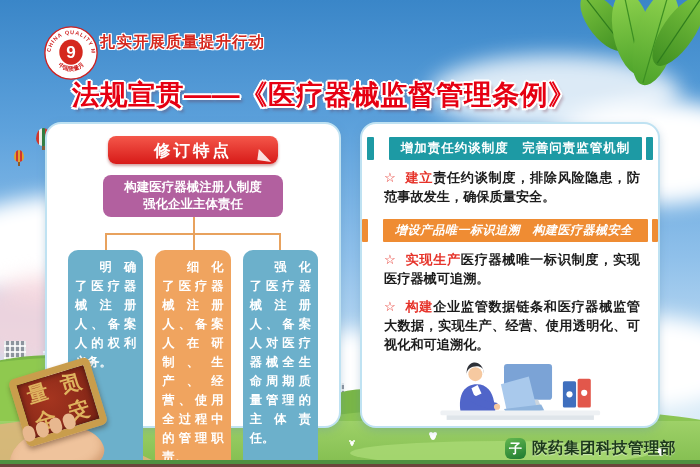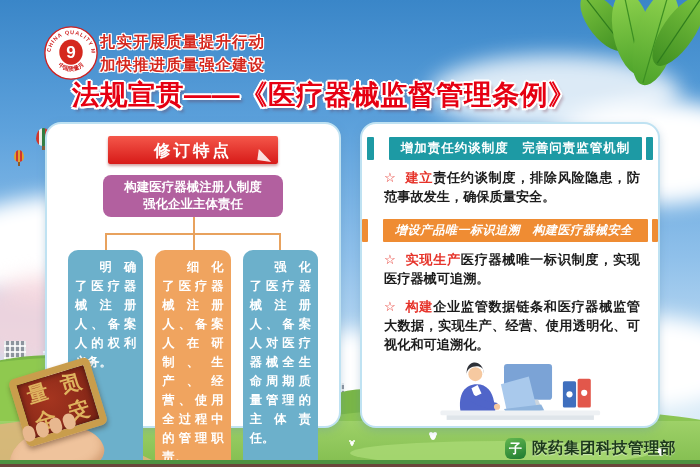--- a/index.html
+++ b/index.html
@@ -41,21 +41,21 @@
     font-size:27.5px;letter-spacing:0.5px;
     text-shadow:-2px 0 #fff,2px 0 #fff,0 -2px #fff,0 2px #fff,1.5px 1.5px #fff,-1.5px -1.5px #fff,1.5px -1.5px #fff,-1.5px 1.5px #fff,3px 4px 3px rgba(110,30,45,.35);}
 
   
   .panel{position:absolute;top:122px;height:306px;background:#fff;border:2px solid #bfe2f2;
     border-radius:16px;box-sizing:border-box;z-index:5;box-shadow:0 3px 8px rgba(90,140,175,.3);}
   #left-panel{left:45px;width:296px;}
   #right-panel{left:360px;width:300px;}
 
   
-  #ribbon{position:relative;margin:12px auto 0;width:170px;height:28px;border-radius:2px;
+  #ribbon{position:relative;margin:12px auto 0;width:170px;height:28px;border-radius:8px;
     background:linear-gradient(180deg,#f4574a,#d71a18);color:#fff;font-weight:bold;font-size:16.5px;
     letter-spacing:3px;text-align:center;line-height:28px;box-shadow:0 2px 3px rgba(140,20,20,.4);}
   #ribbon::after{content:"";position:absolute;right:6px;bottom:3px;width:0;height:0;
     border-left:14px solid rgba(255,255,255,.85);border-top:11px solid transparent;transform:rotate(8deg);}
   #root-box{margin:11px auto 0;width:168px;padding:4px 6px;border-radius:8px;color:#fff;
     font-weight:bold;font-size:12.5px;line-height:1.35;text-align:center;}
   .conn{position:relative;height:33px;}
   .conn i{position:absolute;background:#e8a25e;}
   .conn .v0{left:50%;top:0;width:2px;height:16px;}
   .conn .h{left:58px;top:16px;width:176px;height:2px;}
@@ -147,21 +147,20 @@
     </text>
     <ellipse cx="30" cy="29" rx="13" ry="14" fill="#d5281e"></ellipse>
     <text x="30" y="36" font-size="19" fill="#ffffff" font-weight="bold" text-anchor="middle">9</text>
     <text font-size="6.5" fill="#cf2020" font-weight="bold">
       <textPath href="#arcB" startOffset="18%">中国质量月</textPath>
     </text>
   </svg>
 
   <div id="slogan" class="abs">
     <div>扎实开展质量提升行动</div>
-    <div>加快推进质量强企建设</div>
   </div>
 
   <div id="title" class="abs">法规宣贯——《医疗器械监督管理条例》</div>
 
   <div id="left-panel" class="panel">
     <div id="ribbon">修订特点</div>
     <div id="root-box" style="background: rgb(178, 96, 159);">
       <div>构建医疗器械注册人制度</div>
       <div>强化企业主体责任</div>
     </div>

